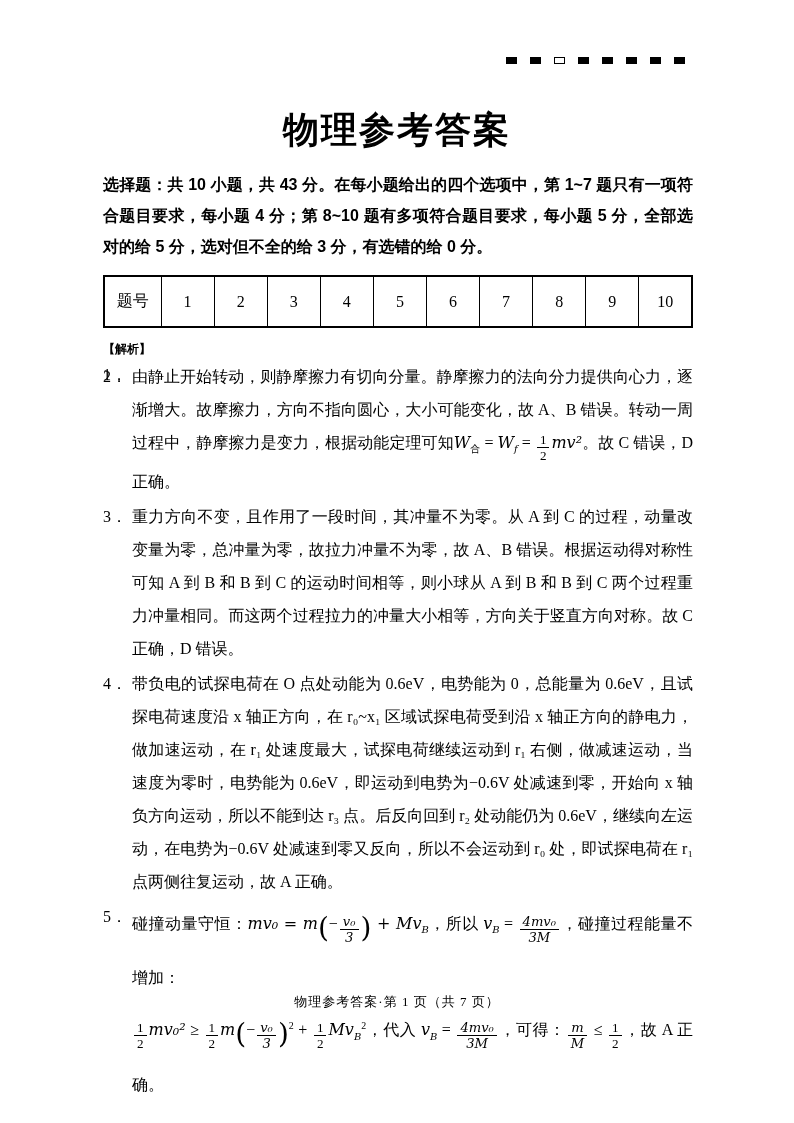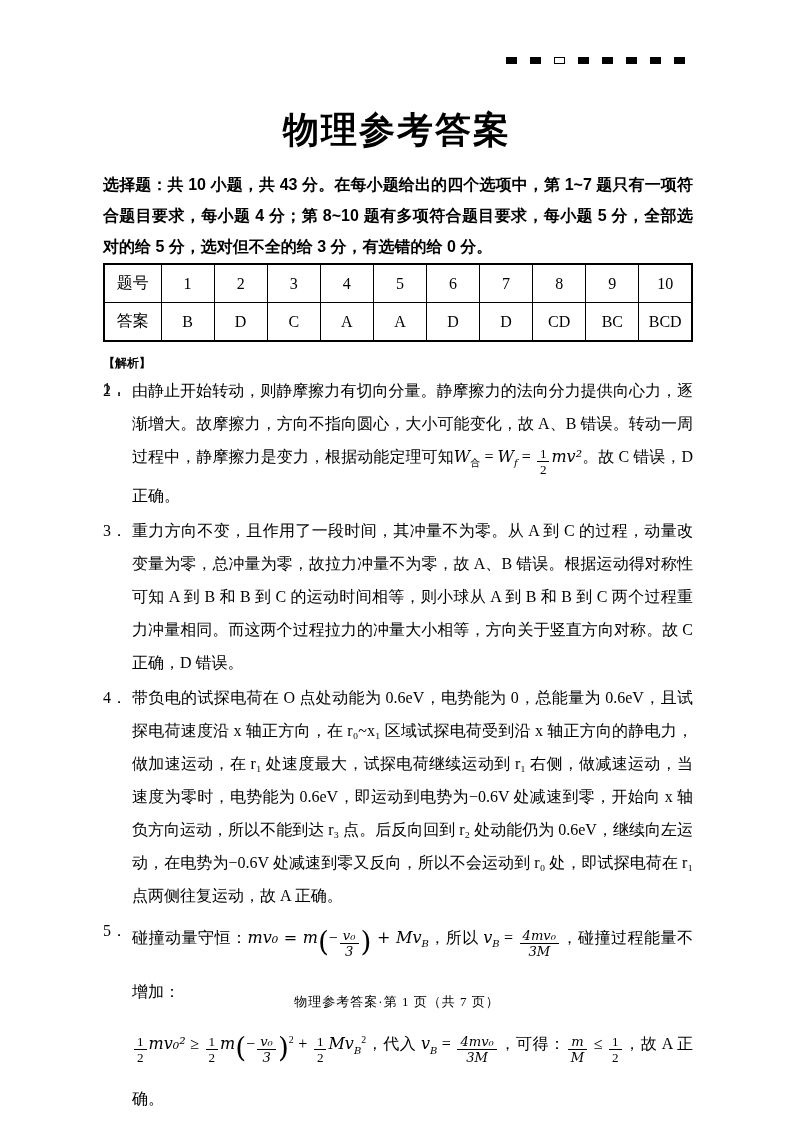--- a/index.html
+++ b/index.html
@@ -24,30 +24,30 @@
     font-family: "Liberation Serif", serif;
   }
 
   
   .content { position: absolute; left: 103px; width: 590px; top: 169px; }
 
   .intro {
     font-family: "Liberation Sans", sans-serif;
     font-weight: 600;
     font-size: 16px; line-height: 31px;
-    text-align: justify; margin: 0 0 1px 0;
+    text-align: justify; margin: 0 0 13px 0;
   }
 
   table.answers {
     width: 100%; border-collapse: collapse; table-layout: fixed;
     font-size: 16px; border: 2px solid #000;
   }
   table.answers td {
     border: 1px solid #000; height: 37px;
-    text-align: center; vertical-align: middle; padding: 0;
+    text-align: center; vertical-align: middle; padding: 6px;
   }
   col.c0 { width: 57px; }
 
   .analysis-heading {
     font-family: "Liberation Sans", sans-serif;
     font-weight: 700; font-size: 12px;
     margin: 13px 0 0 0;
   }
 
   .item {
@@ -114,33 +114,20 @@
         <td>2</td>
         <td>3</td>
         <td>4</td>
         <td>5</td>
         <td>6</td>
         <td>7</td>
         <td>8</td>
         <td>9</td>
         <td>10</td>
       </tr>
-      <tr>
-        <td>答案</td>
-        <td>B</td>
-        <td>D</td>
-        <td>C</td>
-        <td>A</td>
-        <td>A</td>
-        <td>D</td>
-        <td>D</td>
-        <td>CD</td>
-        <td>BC</td>
-        <td>BCD</td>
-      </tr>
       </tbody>
     </table>
 
     <div class="analysis">
       <div class="analysis-heading">【解析】</div>
 
       <div class="item">
         <span class="item-num">1．</span>
       </div>
 

